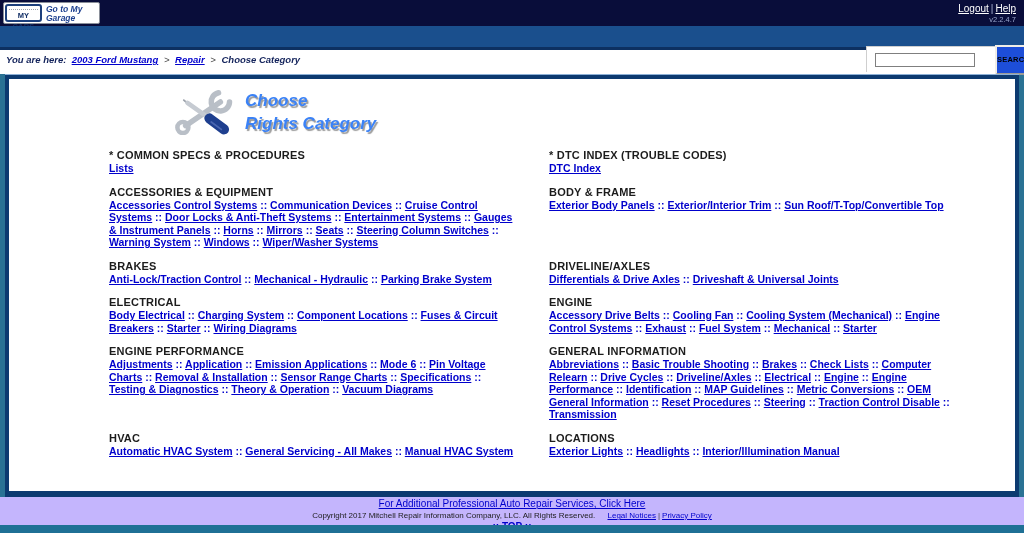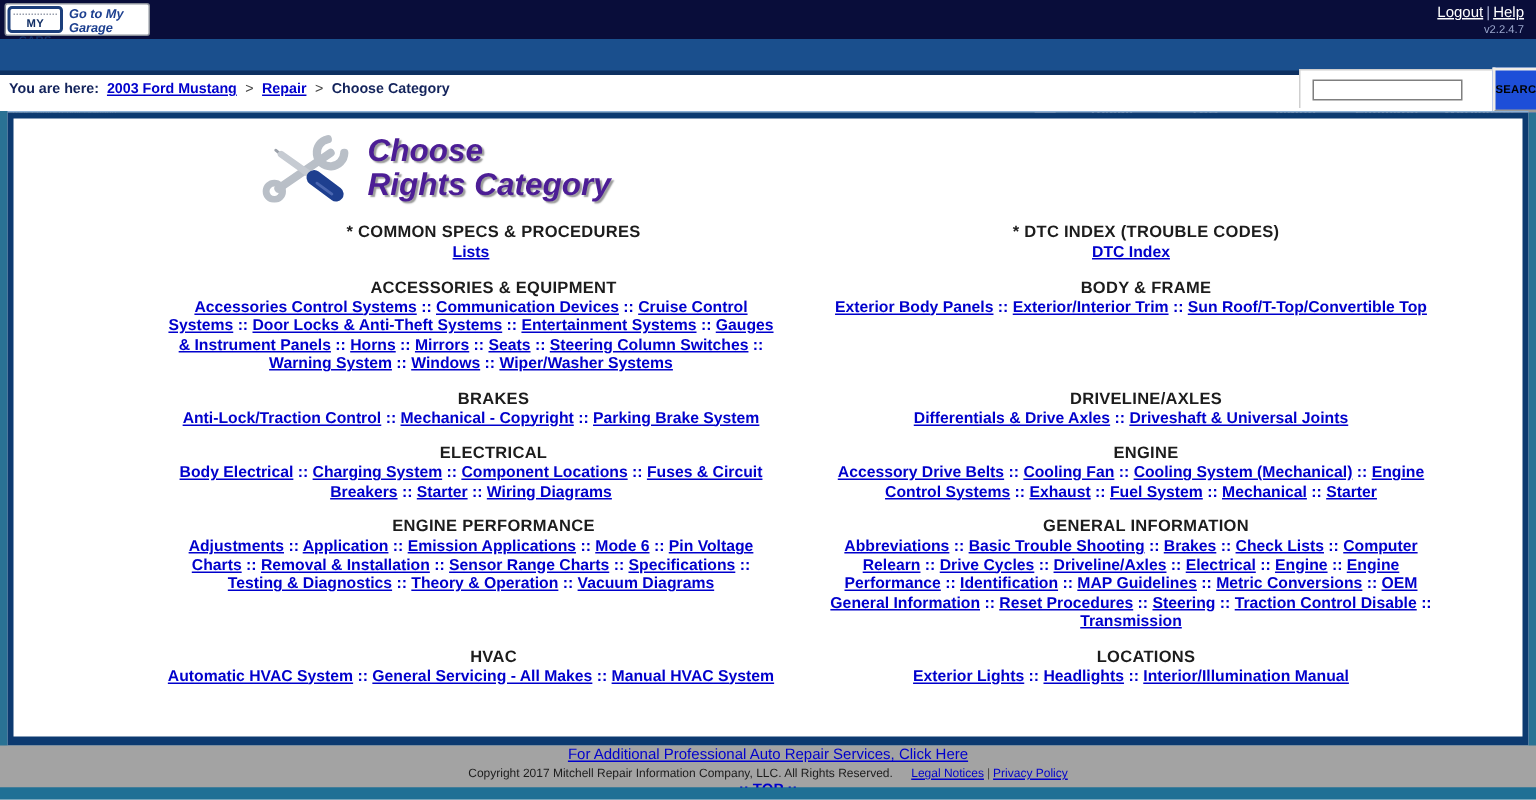--- a/index.html
+++ b/index.html
@@ -25,45 +25,45 @@
   .brand-tagline { font-size:6px; color:#b6c5de; font-style:italic; margin-top:1px; }
   .diy-badge { position:absolute; left:186px; top:29px; width:19px; height:19px; border-radius:50%; background:#10306b; border:1px solid #6e8cc0; color:#fff; font-size:6px; font-weight:bold; font-style:italic; text-align:center; line-height:17px; }
   .tab-diagonal { position:absolute; top:36px; right:316px; width:14px; height:14px; background:#fff; transform:skewX(-35deg); }
   .tabs { position:absolute; top:36px; right:8px; display:flex; border-top:1px solid #7ea6cf; }
   .tab { width:60px; height:13px; background:#1c5c9c; margin-left:1px; text-align:center; cursor:pointer; }
   .tab.active { background:#0d3f74; }
   .tab-label { font-size:9px; font-weight:bold; color:#fff; text-decoration:underline; line-height:13px; letter-spacing:0.2px; }
 
   
   .crumbstrip { position:absolute; top:50px; left:0; width:100%; height:24px; background:#fff; }
-  .breadcrumb { position:absolute; left:6px; top:54px; font-size:9.5px; color:#13235b; font-weight:bold; }
+  .breadcrumb { position:absolute; left:6px; top:54px; font-size:9.5px; color:#13235b; font-weight:bold;font-style:italic; }
   .breadcrumb a { color:#0000cc; text-decoration:underline; cursor:pointer; }
   .crumb-sep { color:#444; margin:0 3px; font-weight:normal; }
   .search-panel { position:absolute; top:46px; right:8px; width:150px; height:26px; background:#fff; border-left:1px solid #cfcfcf; border-top:1px solid #cfcfcf; display:flex; align-items:center; }
   .search-input { width:100px; height:14px; margin-left:8px; border:1px solid #7f7f7f; font-size:10px; padding:0 2px; font-family:"Liberation Sans",sans-serif; }
   .search-btn { width:36px; height:30px; margin-left:20px; font-size:7.5px; font-weight:bold; background:#1d4ed8; border:2px outset #f0ede6; font-family:"Liberation Sans",sans-serif; cursor:pointer; letter-spacing:0.2px; }
 
   
   .panel-topline { position:absolute; top:74px; left:5px; right:5px; height:1px; background:#8cb0d6; }
   .panel { position:absolute; top:75px; left:5px; right:5px; height:422px; background:#fff; border:4px solid #0c3a70; border-bottom-width:6px; padding-left:100px; overflow:hidden; }
 
   .page-header { display:flex; margin:10px 0 0 62px; align-items:flex-start; }
-  .page-title { margin-left:10px; font-size:21px; line-height:23px; font-weight:bold; font-style:italic; color:#4c1d95; text-shadow:1.5px 1.5px 1px #9a9a9a; }
+  .page-title { margin-left:10px; font-size:17px; line-height:23px; font-weight:bold; font-style:italic; color:#3b82f6; text-shadow:1.5px 1.5px 1px #9a9a9a; }
 
   .cat-table { border-spacing:0; margin-top:14px; }
-  .cat-cell { vertical-align:top; padding:0 0 11px 0;text-align:center; }
+  .cat-cell { vertical-align:top; padding:0 0 11px 0; }
   .cat-cell.left { width:440px; }
   .cat-cell.right { width:430px; }
   .cat-heading { font-size:11px; font-weight:bold; color:#1c1c1c; letter-spacing:0.2px; margin-bottom:1px; }
   .cat-links { font-size:10.5px; font-weight:bold; line-height:12.5px; max-width:410px; }
   .cat-link { color:#0000cc; text-decoration:underline; cursor:pointer; }
   .sep { color:#0000cc; text-decoration:none; }
 
   
-  .footer { position:absolute; top:497px; left:0; width:100%; height:28px; background:#a3a3a3; text-align:center; }
+  .footer { position:absolute; top:497px; left:0; width:100%; height:28px; background:#c4b5fd; text-align:center; }
   .footer-services { font-size:10px; margin-top:1px; }
   .footer-services a { color:#0000cc; text-decoration:underline; cursor:pointer; }
   .footer-copy { font-size:8px; color:#1c1c1c; margin-top:2px; }
   .footer-copy a { color:#0000cc; text-decoration:underline; cursor:pointer; }
   .legal-gap { margin-left:10px; }
   .copy-sep { margin:0 2px; color:#444; }
   .footer-top { font-size:10px; font-weight:bold; margin-top:1px; }
   .footer-top a { color:#0000cc; text-decoration:underline; cursor:pointer; }
   .bottombar { position:absolute; bottom:0; left:0; width:100%; height:8px; background:#1f7095; }
 </style>
@@ -153,21 +153,21 @@
             <div class="cat-links"><a class="cat-link">Accessories Control Systems</a><span class="sep"> :: </span><a class="cat-link">Communication Devices</a><span class="sep"> :: </span><a class="cat-link">Cruise Control Systems</a><span class="sep"> :: </span><a class="cat-link">Door Locks &amp; Anti-Theft Systems</a><span class="sep"> :: </span><a class="cat-link">Entertainment Systems</a><span class="sep"> :: </span><a class="cat-link">Gauges &amp; Instrument Panels</a><span class="sep"> :: </span><a class="cat-link">Horns</a><span class="sep"> :: </span><a class="cat-link">Mirrors</a><span class="sep"> :: </span><a class="cat-link">Seats</a><span class="sep"> :: </span><a class="cat-link">Steering Column Switches</a><span class="sep"> :: </span><a class="cat-link">Warning System</a><span class="sep"> :: </span><a class="cat-link">Windows</a><span class="sep"> :: </span><a class="cat-link">Wiper/Washer Systems</a></div>
           </td>
           <td class="cat-cell right">
             <div class="cat-heading">BODY &amp; FRAME</div>
             <div class="cat-links"><a class="cat-link">Exterior Body Panels</a><span class="sep"> :: </span><a class="cat-link">Exterior/Interior Trim</a><span class="sep"> :: </span><a class="cat-link">Sun Roof/T-Top/Convertible Top</a></div>
           </td>
         </tr>
         <tr>
           <td class="cat-cell left">
             <div class="cat-heading">BRAKES</div>
-            <div class="cat-links"><a class="cat-link">Anti-Lock/Traction Control</a><span class="sep"> :: </span><a class="cat-link">Mechanical - Copyright</a><span class="sep"> :: </span><a class="cat-link">Parking Brake System</a></div>
+            <div class="cat-links"><a class="cat-link">Anti-Lock/Traction Control</a><span class="sep"> :: </span><a class="cat-link">Mechanical - Hydraulic</a><span class="sep"> :: </span><a class="cat-link">Parking Brake System</a></div>
           </td>
           <td class="cat-cell right">
             <div class="cat-heading">DRIVELINE/AXLES</div>
             <div class="cat-links"><a class="cat-link">Differentials &amp; Drive Axles</a><span class="sep"> :: </span><a class="cat-link">Driveshaft &amp; Universal Joints</a></div>
           </td>
         </tr>
         <tr>
           <td class="cat-cell left">
             <div class="cat-heading">ELECTRICAL</div>
             <div class="cat-links"><a class="cat-link">Body Electrical</a><span class="sep"> :: </span><a class="cat-link">Charging System</a><span class="sep"> :: </span><a class="cat-link">Component Locations</a><span class="sep"> :: </span><a class="cat-link">Fuses &amp; Circuit Breakers</a><span class="sep"> :: </span><a class="cat-link">Starter</a><span class="sep"> :: </span><a class="cat-link">Wiring Diagrams</a></div>

